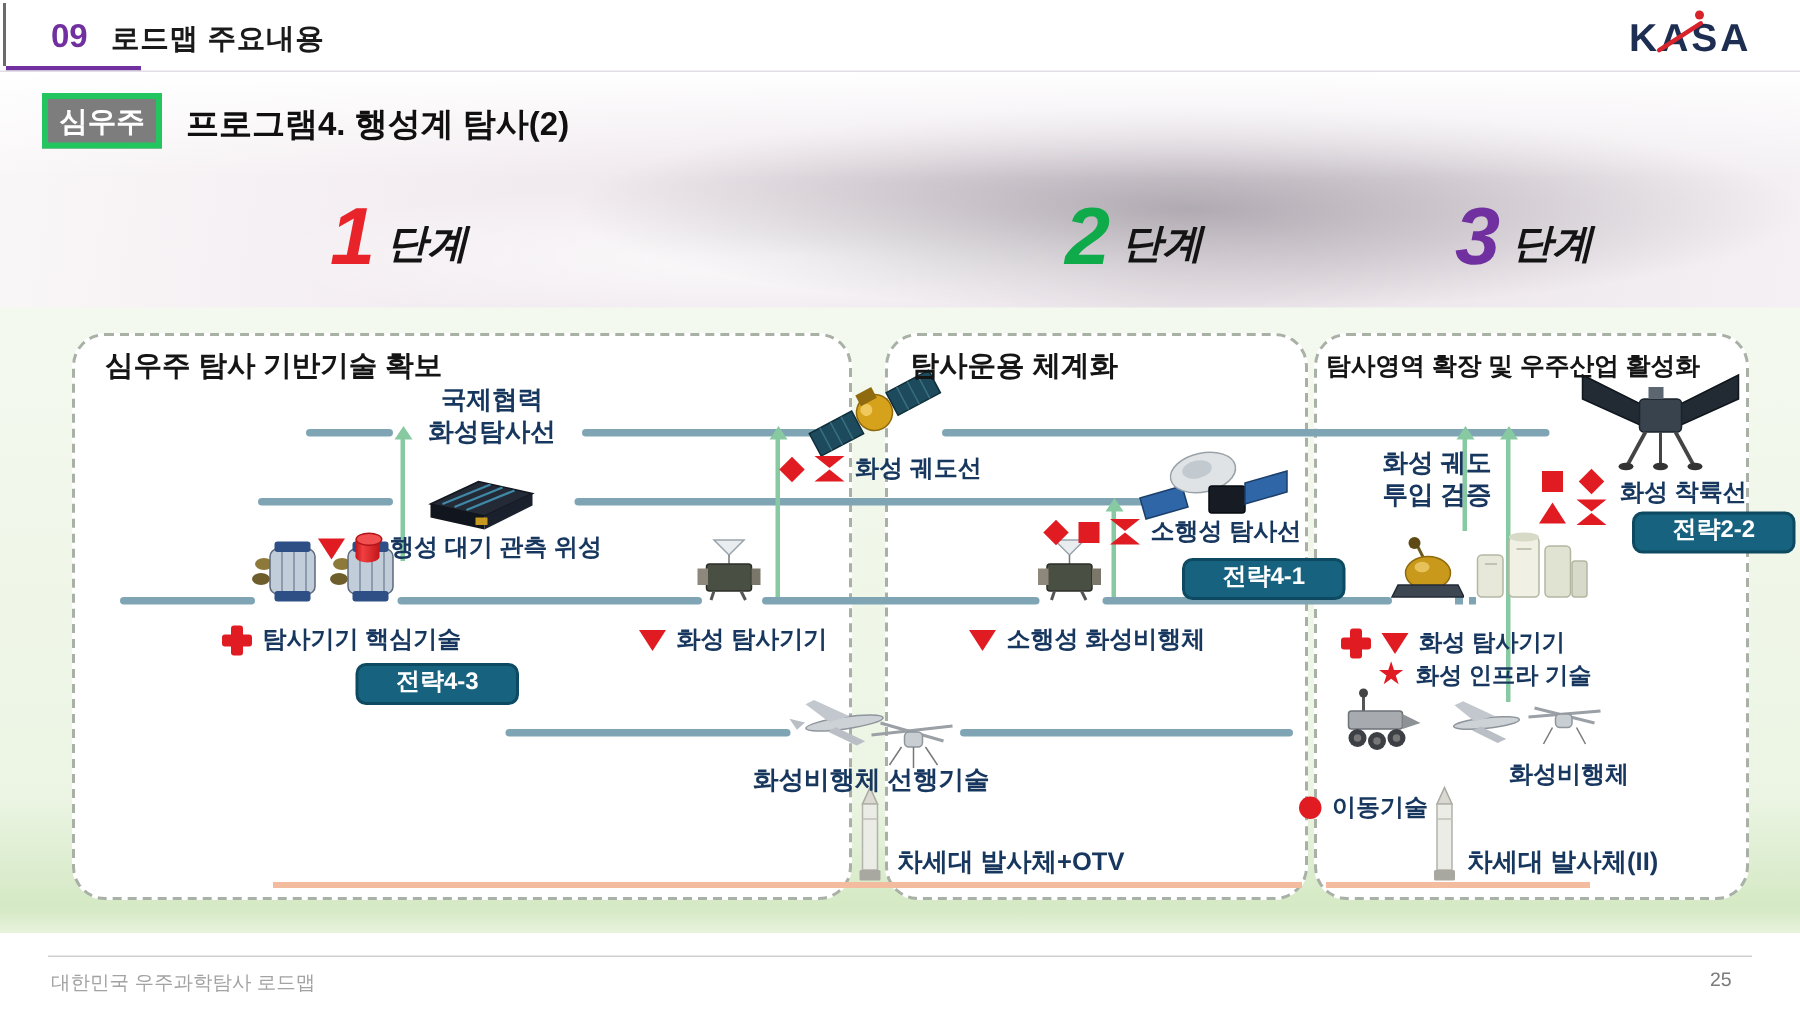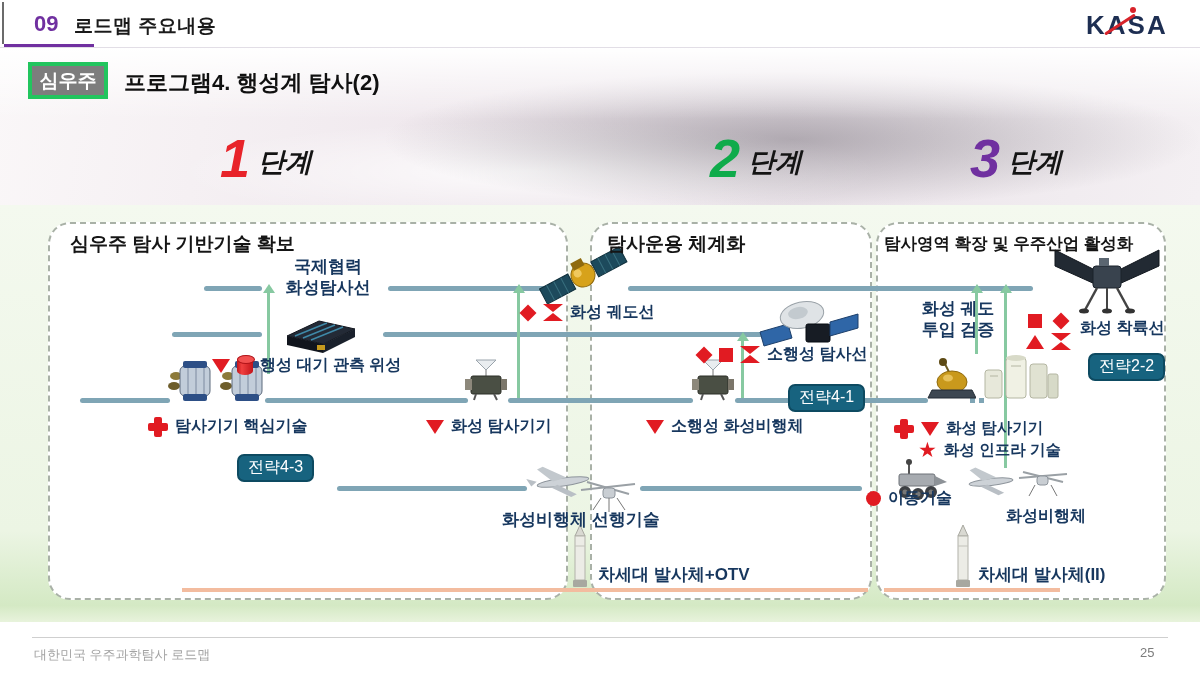--- a/index.html
+++ b/index.html
@@ -54,21 +54,21 @@
   .arr{position:absolute;width:3px;background:#87c9a1;z-index:3;}
   .arr::before{content:"";position:absolute;top:-8px;left:-4.5px;border-left:6px solid transparent;
                border-right:6px solid transparent;border-bottom:9px solid #87c9a1;}
 
   
   .lbl{position:absolute;display:flex;align-items:center;gap:7px;color:#17375e;font-weight:700;
        font-size:16px;white-space:nowrap;z-index:5;}
   .ctr{position:absolute;text-align:center;color:#17375e;font-weight:700;font-size:17px;
        line-height:1.25;z-index:5;}
   .strat{position:absolute;z-index:6;background:#17637f;border:2px solid #0d4a61;color:#fff;
-         font-weight:400;font-size:16px;line-height:1;padding:3px 9px 5px;border-radius:7px;white-space:nowrap;margin-top:12px;}
+         font-weight:700;font-size:16px;line-height:1;padding:3px 25px 5px;border-radius:7px;white-space:nowrap;}
   .ic{display:inline-block;flex:none;}
   .tri-dn{width:0;height:0;border-left:9px solid transparent;border-right:9px solid transparent;border-top:14px solid #e11b22;}
   .tri-up{width:0;height:0;border-left:9px solid transparent;border-right:9px solid transparent;border-bottom:14px solid #e11b22;}
   .dia{width:12px;height:12px;background:#e11b22;transform:rotate(45deg);margin:0 2px;}
   .sq{width:14px;height:14px;background:#e11b22;}
   .hg{position:relative;width:20px;height:17px;}
   .hg::before{content:"";position:absolute;top:0;left:0;border-left:10px solid transparent;border-right:10px solid transparent;border-top:8px solid #e11b22;}
   .hg::after{content:"";position:absolute;bottom:0;left:0;border-left:10px solid transparent;border-right:10px solid transparent;border-bottom:8px solid #e11b22;}
   .plus{position:relative;width:20px;height:20px;}
   .plus::before{content:"";position:absolute;left:6px;top:0;width:8px;height:20px;background:#e11b22;border-radius:2px;}
@@ -366,21 +366,21 @@
   <div class="strat" style="left:1088px;top:341px;">전략2-2</div>
   <div class="lbl" style="left:894px;top:418px;font-size:15.5px;">
     <span class="ic plus"></span>
     <span class="ic tri-dn"></span>
     <span>화성 탐사기기</span>
   </div>
   <div class="lbl" style="left:918px;top:440px;font-size:15.5px;">
     <span class="ic star"></span>
     <span>화성 인프라 기술</span>
   </div>
-  <div class="lbl" style="left:866px;top:488px;text-align:right;">
+  <div class="lbl" style="left:866px;top:528px;text-align:right;">
     <span class="ic dot"></span>
     <span>이동기술</span>
   </div>
   <div class="lbl" style="left:978px;top:506px;margin-left:28px;">
     <span>화성비행체</span>
   </div>
   <div class="lbl" style="left:978px;top:563px;font-size:17px;">
     <span>차세대 발사체(II)</span>
   </div>
 

